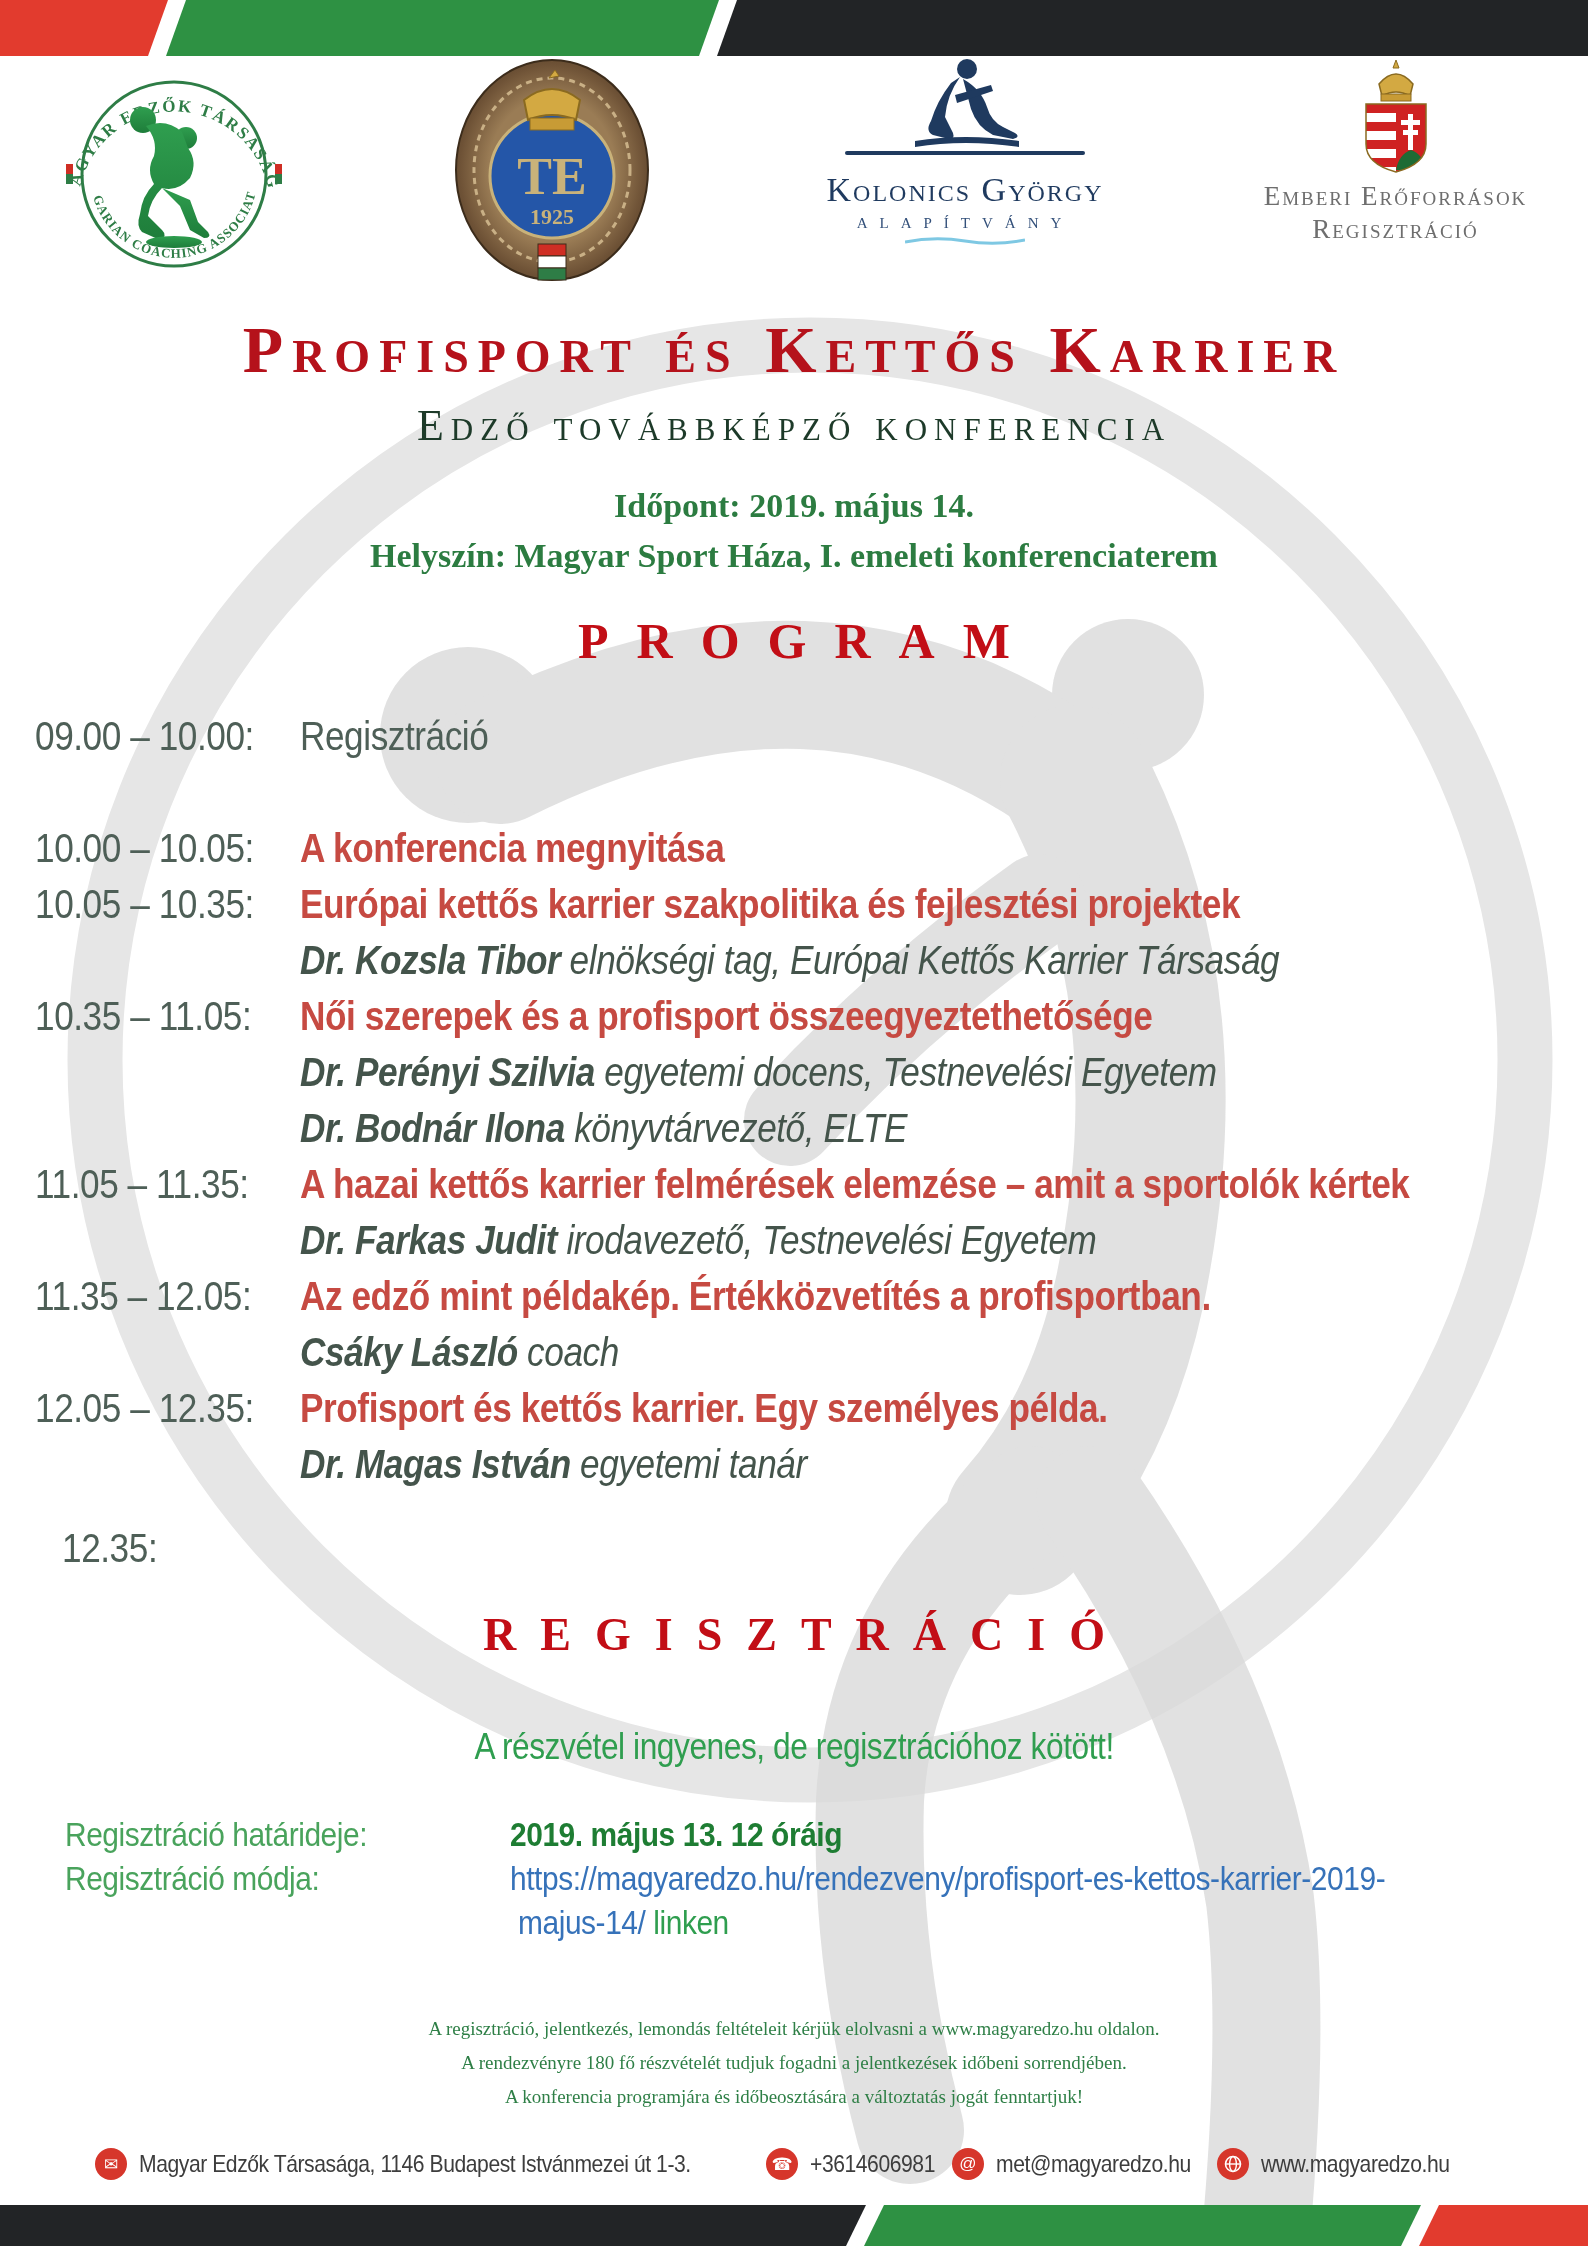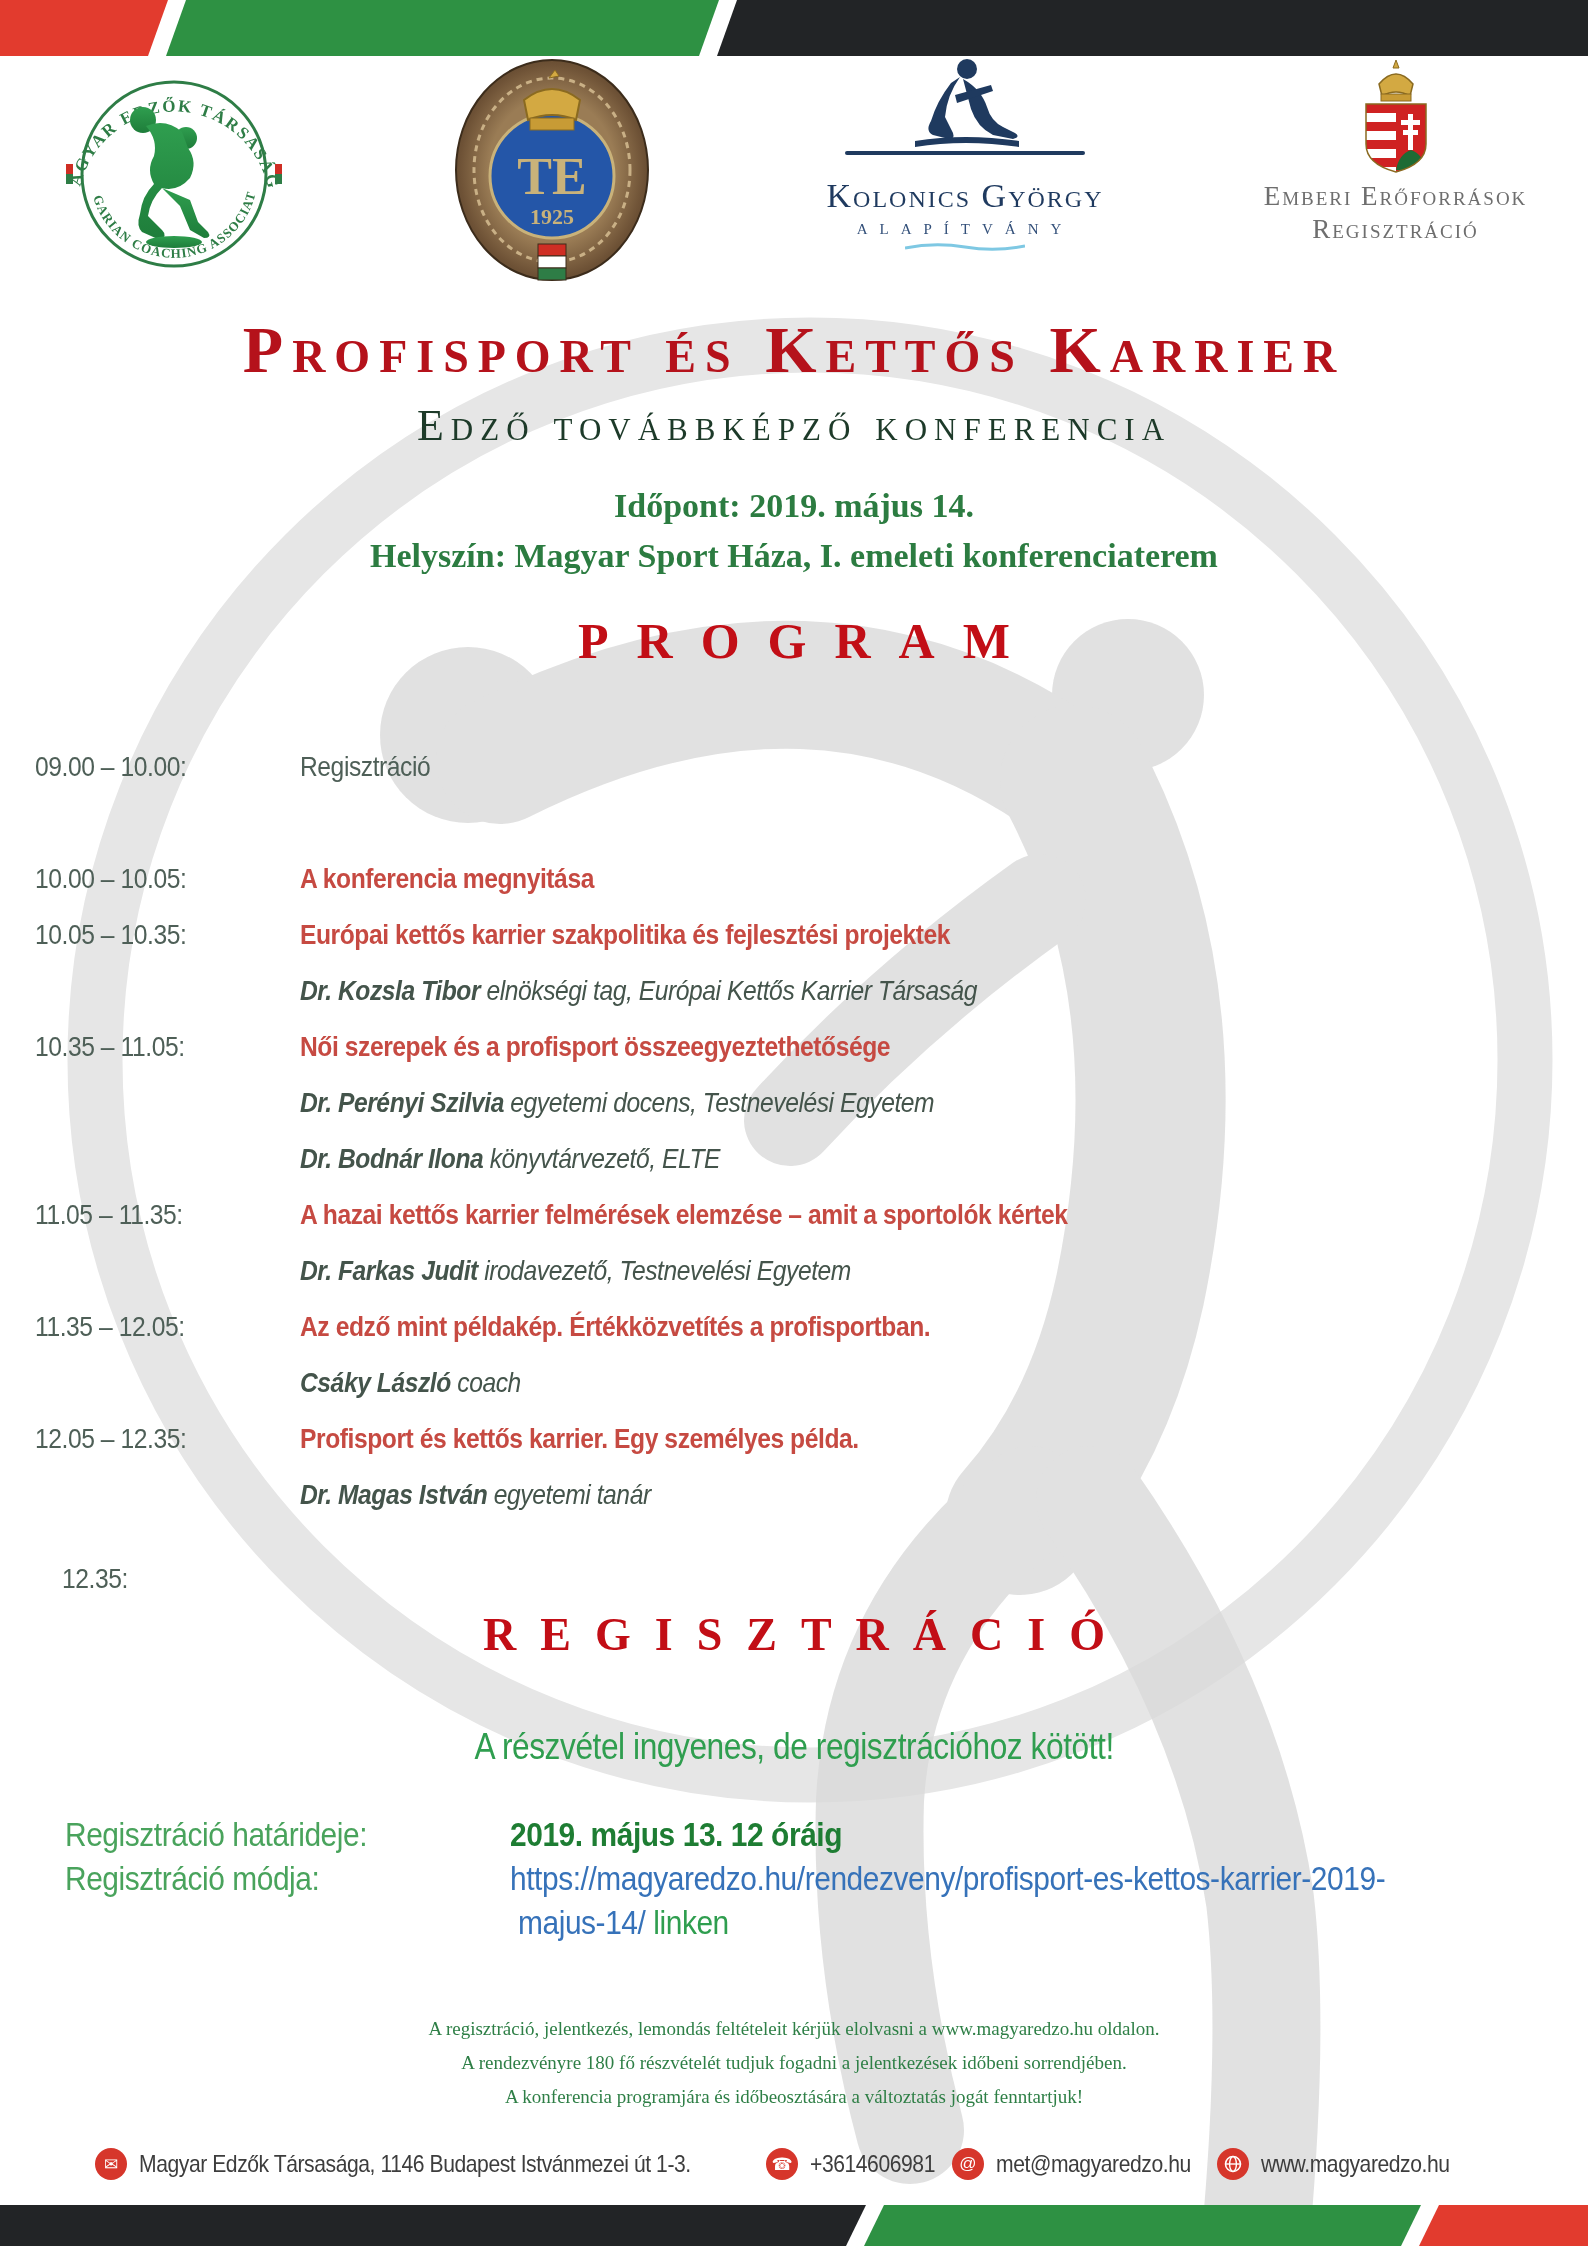--- a/index.html
+++ b/index.html
@@ -17,38 +17,38 @@
   .banner-bottom .s-green{background:#2e9143;clip-path:polygon(884px 0,1421px 0,1401px 41px,864px 41px);}
   .banner-bottom .s-red  {background:#e23b2e;clip-path:polygon(1439px 0,1588px 0,1588px 41px,1419px 41px);}
   
   .watermark{position:absolute;inset:0;z-index:0;}
   
   .logo{position:absolute;z-index:2;}
   #logo-met{left:58px;top:60px;}
   #logo-te{left:452px;top:48px;}
   #logo-kolonics{left:805px;top:55px;width:320px;text-align:center;color:#1f3a5f;}
   #logo-kolonics .kol-name{font-family:"Liberation Serif",serif;font-variant:small-caps;
-        font-size:34px;letter-spacing:2px;margin-top:8px;}
+        font-size:34px;letter-spacing:2px;margin-top:2px;}
   #logo-kolonics .kol-sub{font-family:"Liberation Serif",serif;font-size:15px;letter-spacing:12px;
         color:#33507a;margin-top:6px;}
   #logo-ministry{left:1243px;top:58px;width:305px;text-align:center;color:#6e6e6e;}
   #logo-ministry .min-line{font-family:"Liberation Serif",serif;font-variant:small-caps;
         font-size:27px;letter-spacing:2px;line-height:33px;}
   
   .center-line{position:absolute;left:0;width:1588px;text-align:center;z-index:2;}
   .main-title{top:312px;font-family:"Liberation Serif",serif;font-variant:small-caps;font-weight:bold;
         font-size:66px;letter-spacing:9px;color:#b5121b;}
   .sub-title{top:400px;font-family:"Liberation Serif",serif;font-variant:small-caps;font-weight:normal;
         font-size:44px;letter-spacing:7px;color:#1d3a29;}
   .date-line{top:487px;font-family:"Liberation Serif",serif;font-size:34px;color:#2c7c41;font-weight:bold;}
   .venue-line{top:537px;font-family:"Liberation Serif",serif;font-size:34px;color:#2c7c41;font-weight:bold;}
   .program-heading{top:612px;font-family:"Liberation Serif",serif;font-weight:bold;
         font-size:50px;letter-spacing:28px;color:#c20e16;text-indent:28px;}
   
-  .program{position:absolute;top:739px;left:0;width:1548px;z-index:2;font-size:28px;}
+  .program{position:absolute;top:708px;left:0;width:1548px;z-index:2;font-size:40px;}
   .prow{display:flex;line-height:56px;white-space:nowrap;}
   .gapL{margin-top:56px;}
   .gapS{margin-top:28px;padding-left:27px;}
   .time{flex:0 0 265px;margin-left:35px;color:#4e5f57;}
   .cond{display:inline-block;transform:scaleX(.88);transform-origin:0 50%;letter-spacing:-.5px;}
   .ptitle.red{color:#c64a42;font-weight:bold;}
   .ptitle.gray{color:#4e5f57;}
   .sname{color:#44544b;font-weight:bold;font-style:italic;}
   .srole{color:#44544b;font-style:italic;}
   

